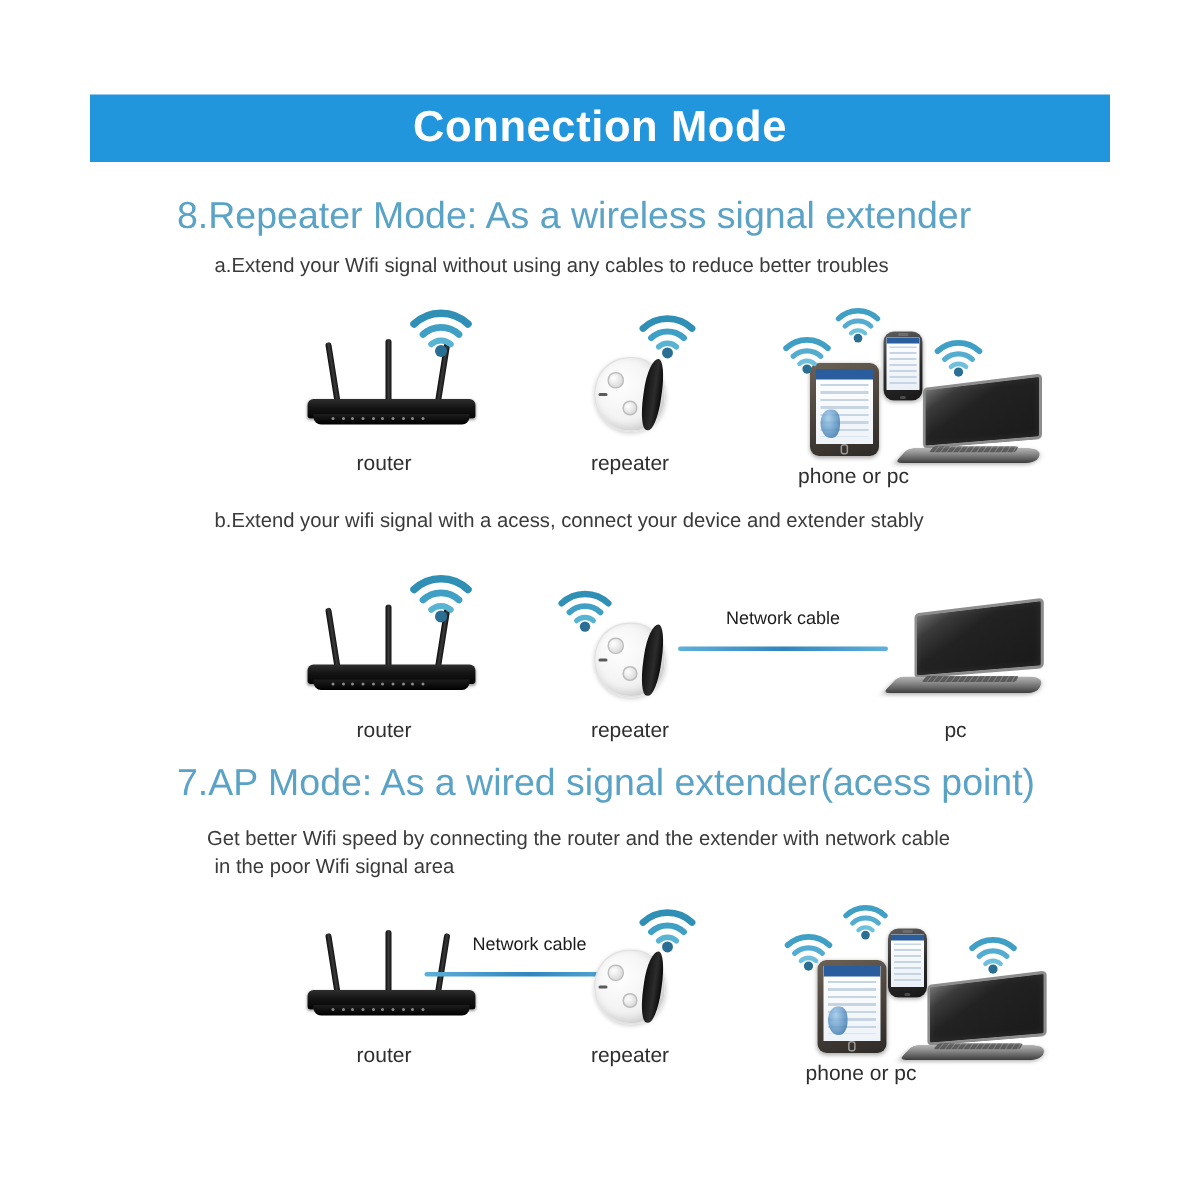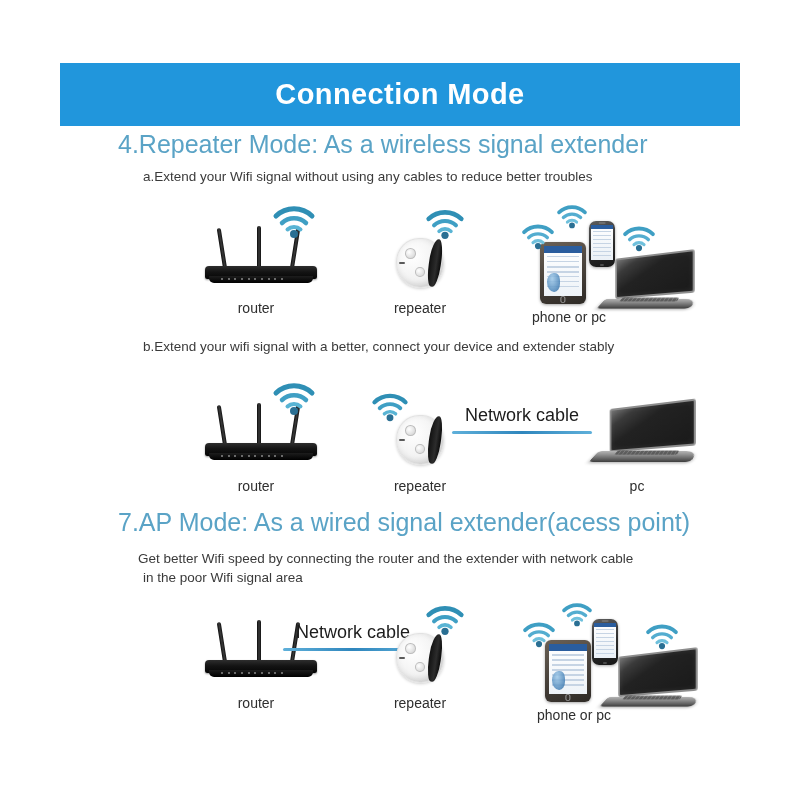--- a/index.html
+++ b/index.html
@@ -11,21 +11,21 @@
     position: relative;
     overflow: hidden;
     font-family: "Liberation Sans", sans-serif;
     -webkit-font-smoothing: antialiased;
   }
 
   
   .banner {
     position: absolute;
     left: 60px; top: 63px;
-    width: 680px; height: 63px;
+    width: 680px; height: 45px;
     background: #2196dc;
     display: flex;
     align-items: center;
     justify-content: center;
   }
   .banner-title {
     color: #ffffff;
     font-size: 29px;
     font-weight: bold;
     letter-spacing: 0.4px;
@@ -229,41 +229,41 @@
     width: 16%; height: 4%;
     background: #4a4a4a; border-radius: 2px;
   }
 
   
   .cable-group { position: absolute; }
   .cable-label {
     position: absolute;
     left: 50%; transform: translateX(-50%);
     top: 0;
-    font-size: 18px;
+    font-size: 12px;
     color: #1c1c1c;
     white-space: nowrap;
   }
   .cable-line {
     position: absolute;
     left: 0; top: 26px;
     height: 3px;
     width: 100%;
     background: linear-gradient(90deg,#5fb0da,#2f86bd 50%,#5fb0da);
     border-radius: 2px;
   }
 </style>
 </head>
 <body>
 
 <div class="banner">
   <div class="banner-title">Connection Mode</div>
 </div>
 
-<div class="section-heading" style="top:130px;">4.Repeater Mode: As a wireless signal extender</div>
+<div class="section-heading" style="top:130px;">8.Repeater Mode: As a wireless signal extender</div>
 
 <div class="sub-text" style="left:143px; top:167px;">a.Extend your Wifi signal without using any cables to reduce better troubles</div>
 
 <div>
 
   <div class="router" style="left:205px; top:228px; width:112px; height:55px;">
     <div class="ant" style="left:15px; top:0px;  height:42px; transform:rotate(-9deg);"></div>
     <div class="ant" style="left:52px; top:-2px; height:44px; transform:rotate(0deg);"></div>
     <div class="ant" style="left:88px; top:0px;  height:42px; transform:rotate(9deg);"></div>
     <div class="body-top" style="top:38px; height:13px;"></div>
@@ -354,21 +354,21 @@
       <path d="M4 13 A26 26 0 0 1 40 13" stroke="#3f9fc4" stroke-width="5"></path>
       <path d="M10 20 A17.5 17.5 0 0 1 34 20" stroke="#54add0" stroke-width="4.5"></path>
       <path d="M15.5 26.5 A9.5 9.5 0 0 1 28.5 26.5" stroke="#6fc0dc" stroke-width="4"></path>
     </g>
     <circle cx="22" cy="31" r="4" fill="#2a6f93"></circle>
   </svg>
 
   <div class="dev-label" style="left:569px; top:309px;">phone or pc</div>
 </div>
 
-<div class="sub-text" style="left:143px; top:337px;">b.Extend your wifi signal with a better, connect your device and extender stably</div>
+<div class="sub-text" style="left:143px; top:337px;">b.Extend your wifi signal with a acess, connect your device and extender stably</div>
 
 <div>
 
   <div class="router" style="left:205px; top:405px; width:112px; height:55px;">
     <div class="ant" style="left:15px; top:0px;  height:42px; transform:rotate(-9deg);"></div>
     <div class="ant" style="left:52px; top:-2px; height:44px; transform:rotate(0deg);"></div>
     <div class="ant" style="left:88px; top:0px;  height:42px; transform:rotate(9deg);"></div>
     <div class="body-top" style="top:38px; height:13px;"></div>
     <div class="body-front" style="top:48px; height:7px;"></div>
     <div class="leds" style="left:16px; top:50px; width:62px;">

